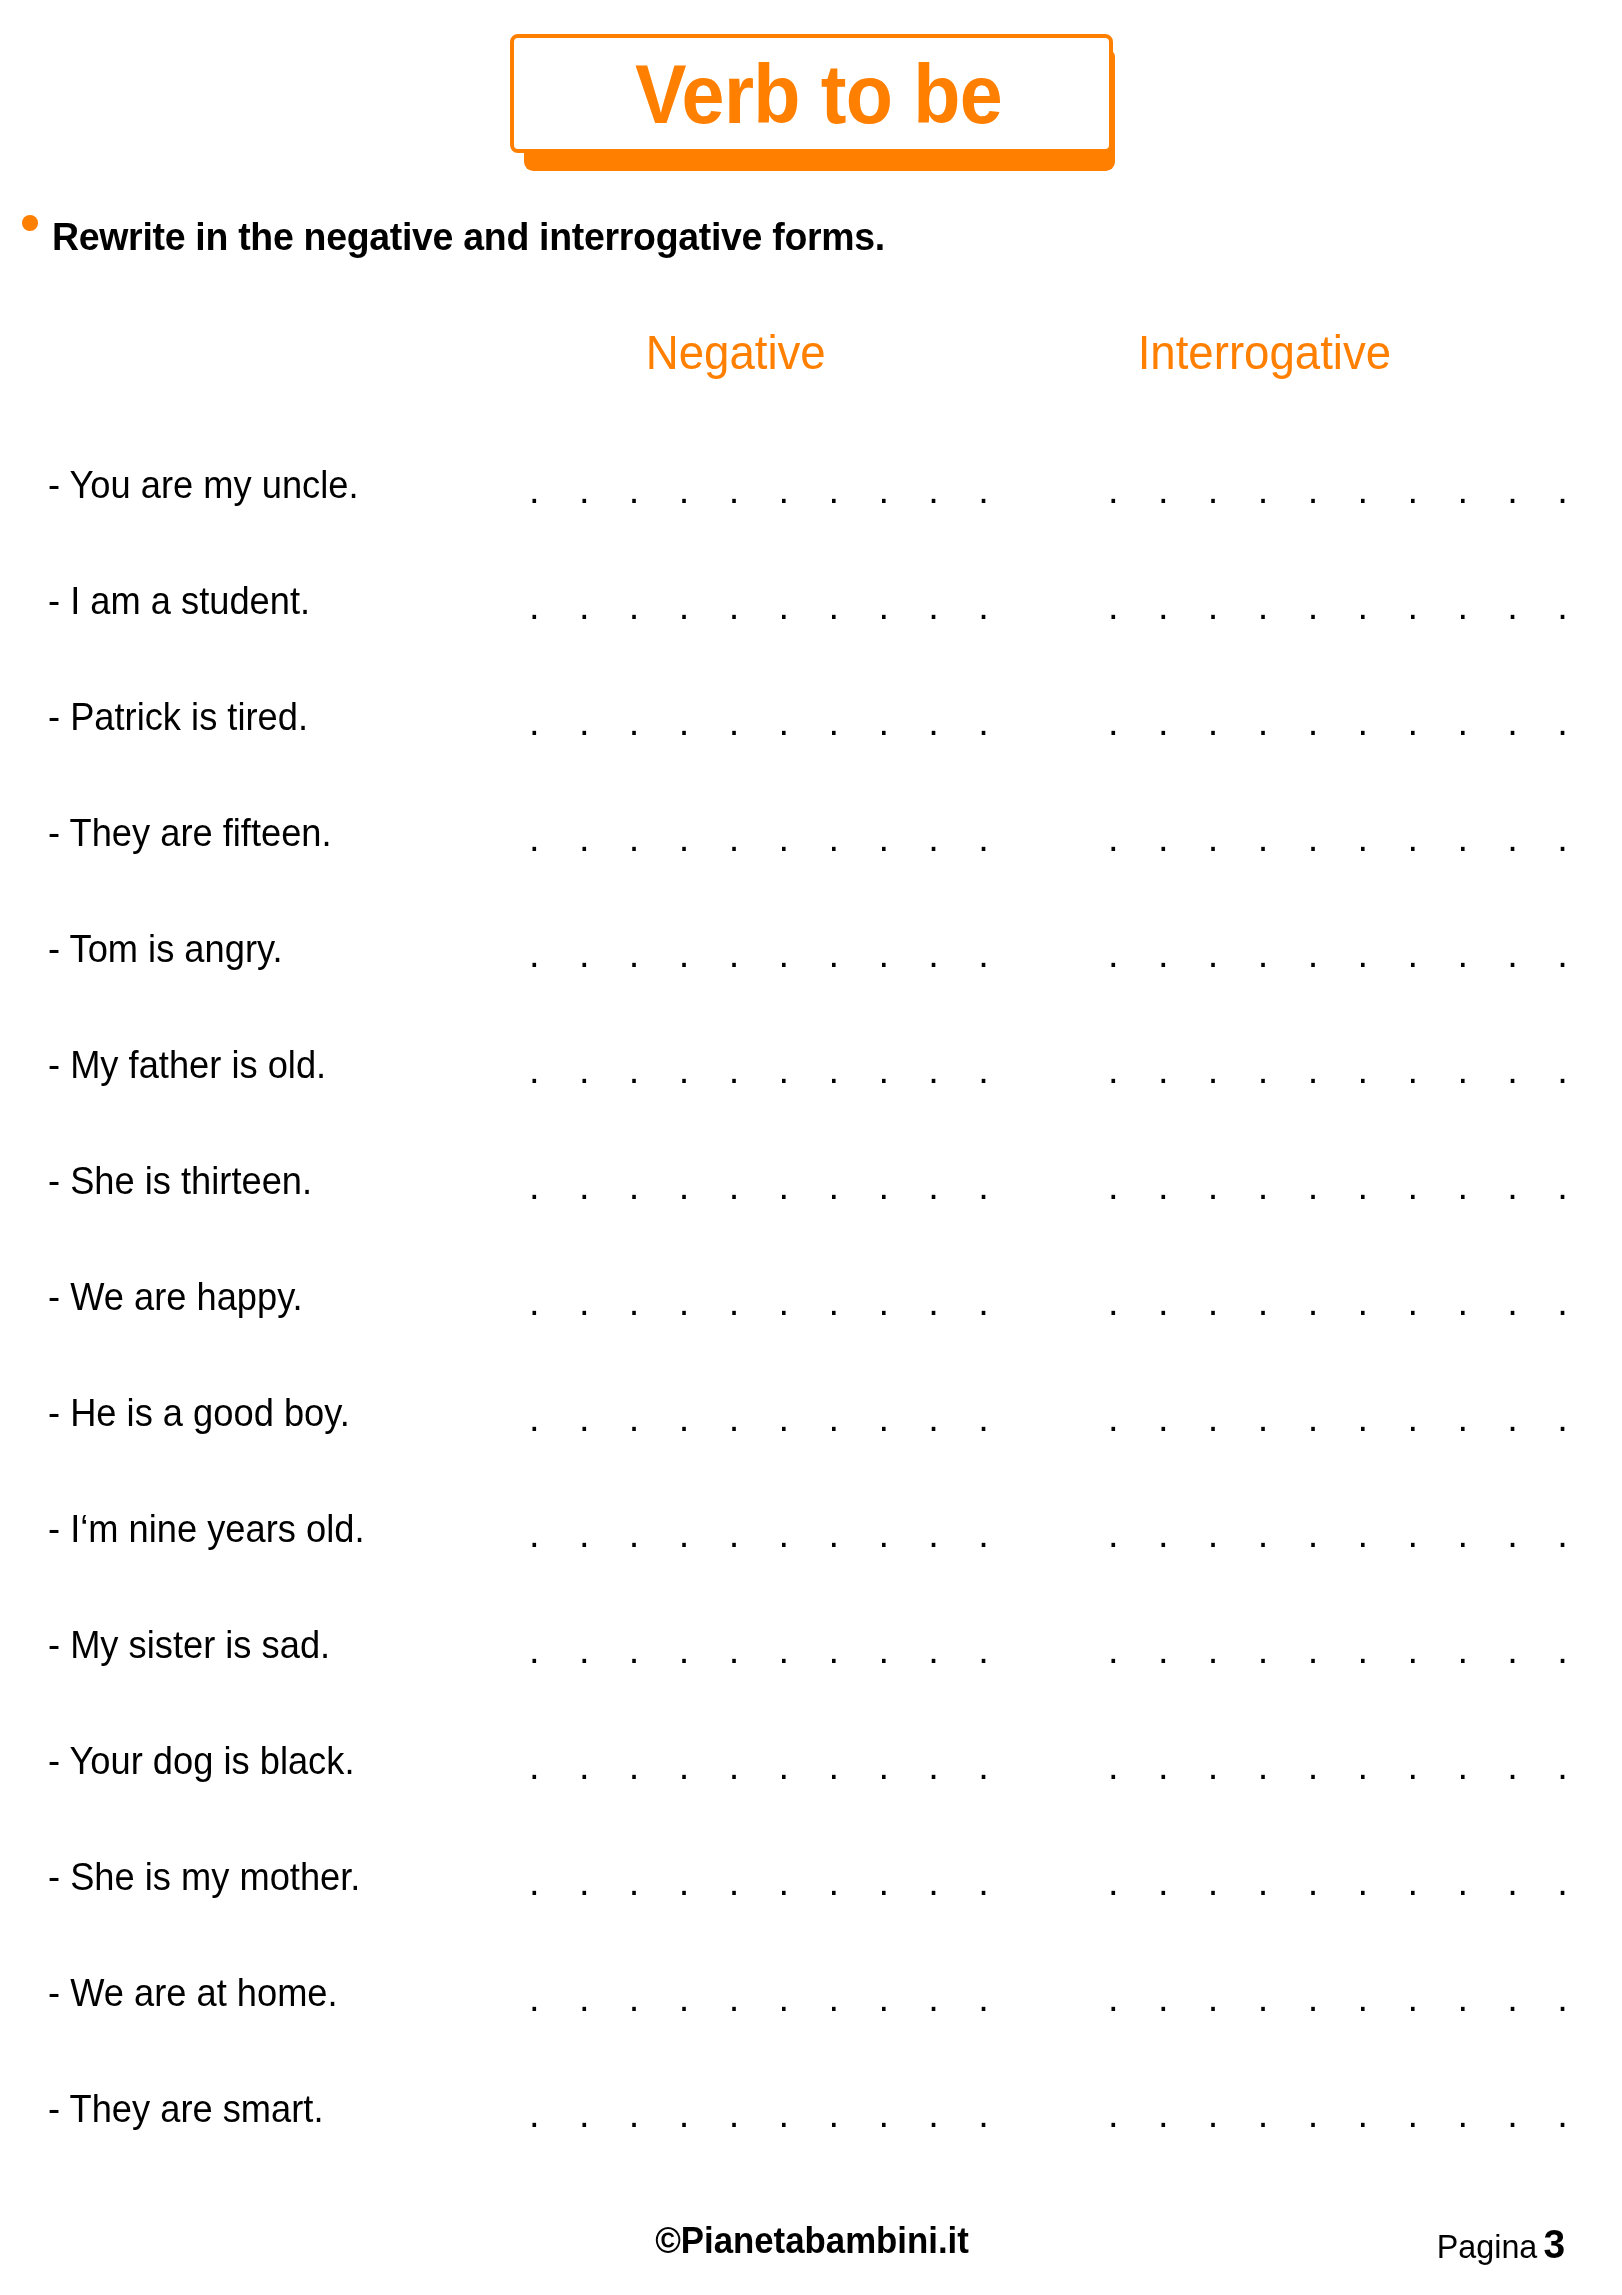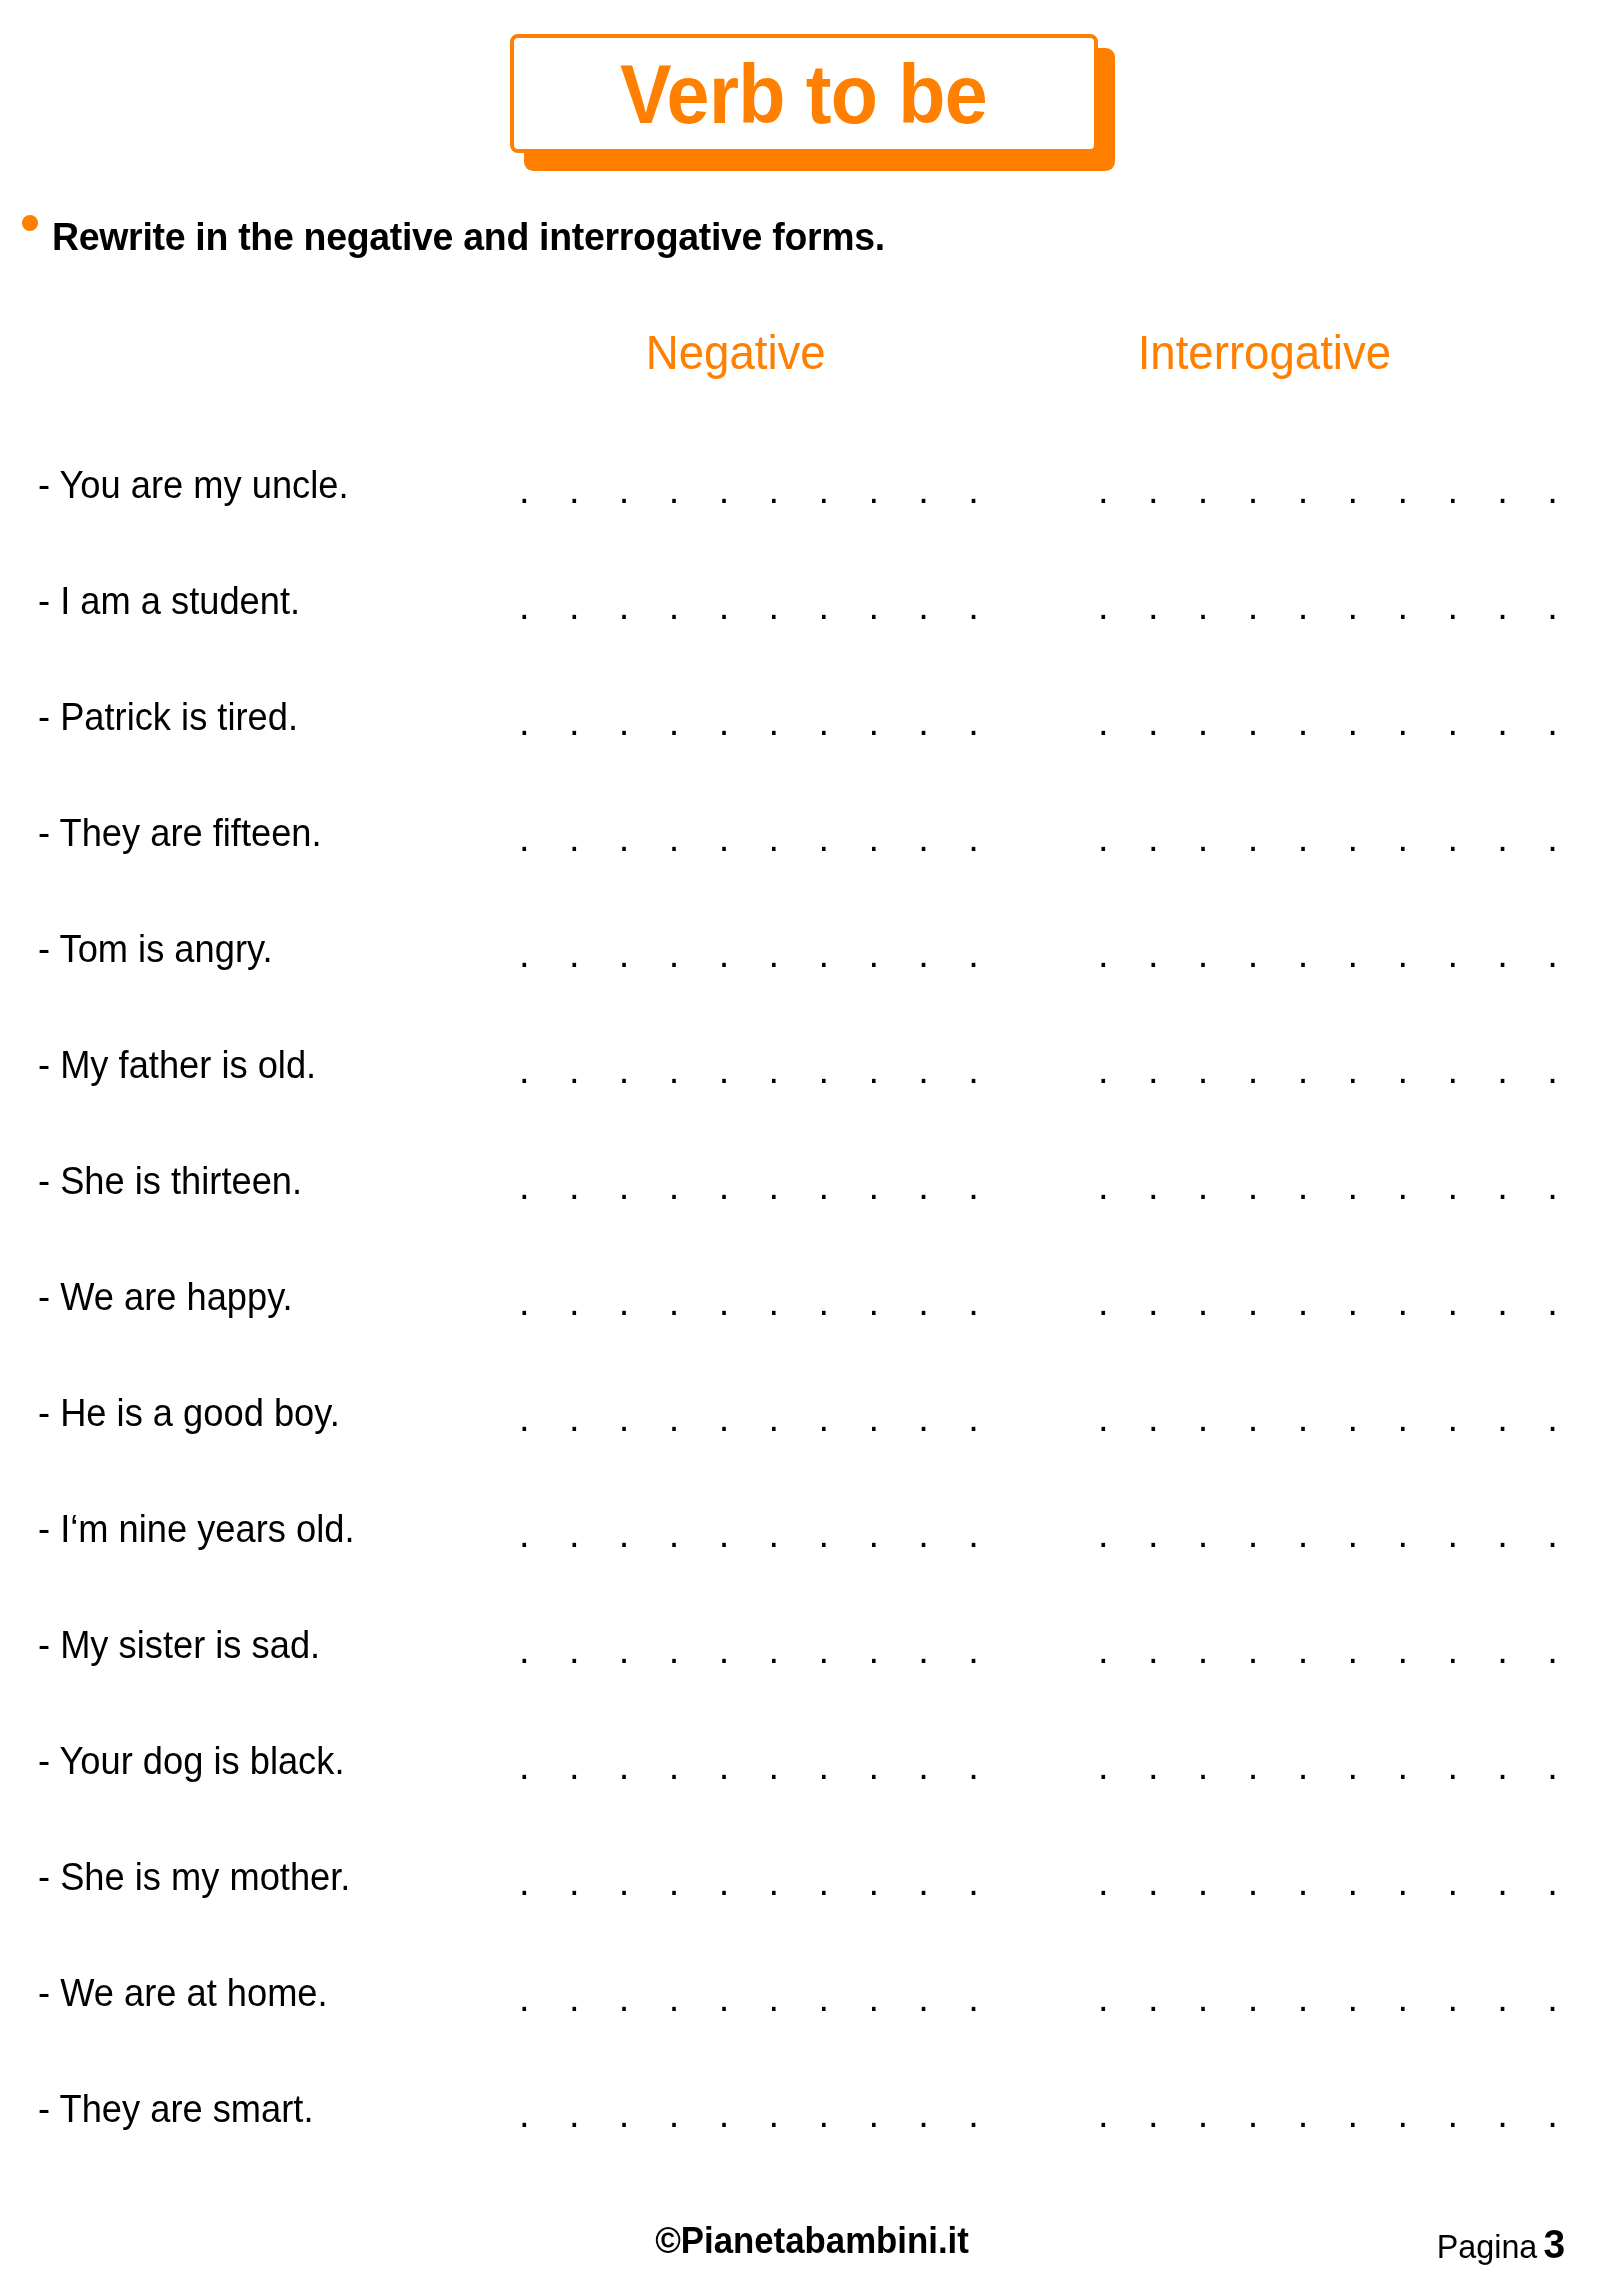--- a/index.html
+++ b/index.html
@@ -45,20 +45,21 @@
     left: 0;
     top: 0;
     width: 580px;
     height: 111px;
     background: #ffffff;
     border: 4.6px solid #FF7F00;
     border-radius: 7.9px;
     display: flex;
     align-items: center;
     justify-content: center;
+    padding-left: 15px;
   }
   .title-text {
     color: #FF7F00;
     font-size: 84px;
     font-weight: bold;
     font-family: "Liberation Sans", sans-serif;
     letter-spacing: -0.7px;
     line-height: 1;
     white-space: nowrap;
     transform: scaleX(0.92);
@@ -120,20 +121,21 @@
   
   .rows {
     position: absolute;
     left: 0;
     top: 458px;
     width: 1623px;
   }
   .row {
     position: relative;
     height: 116px;
+    margin-left: 10px;
   }
   .sentence {
     position: absolute;
     left: 38px;
     top: 5.2px;
     color: #000000;
     font-size: 39px;
     font-family: "Liberation Sans", sans-serif;
     white-space: nowrap;
     letter-spacing: 0px;

